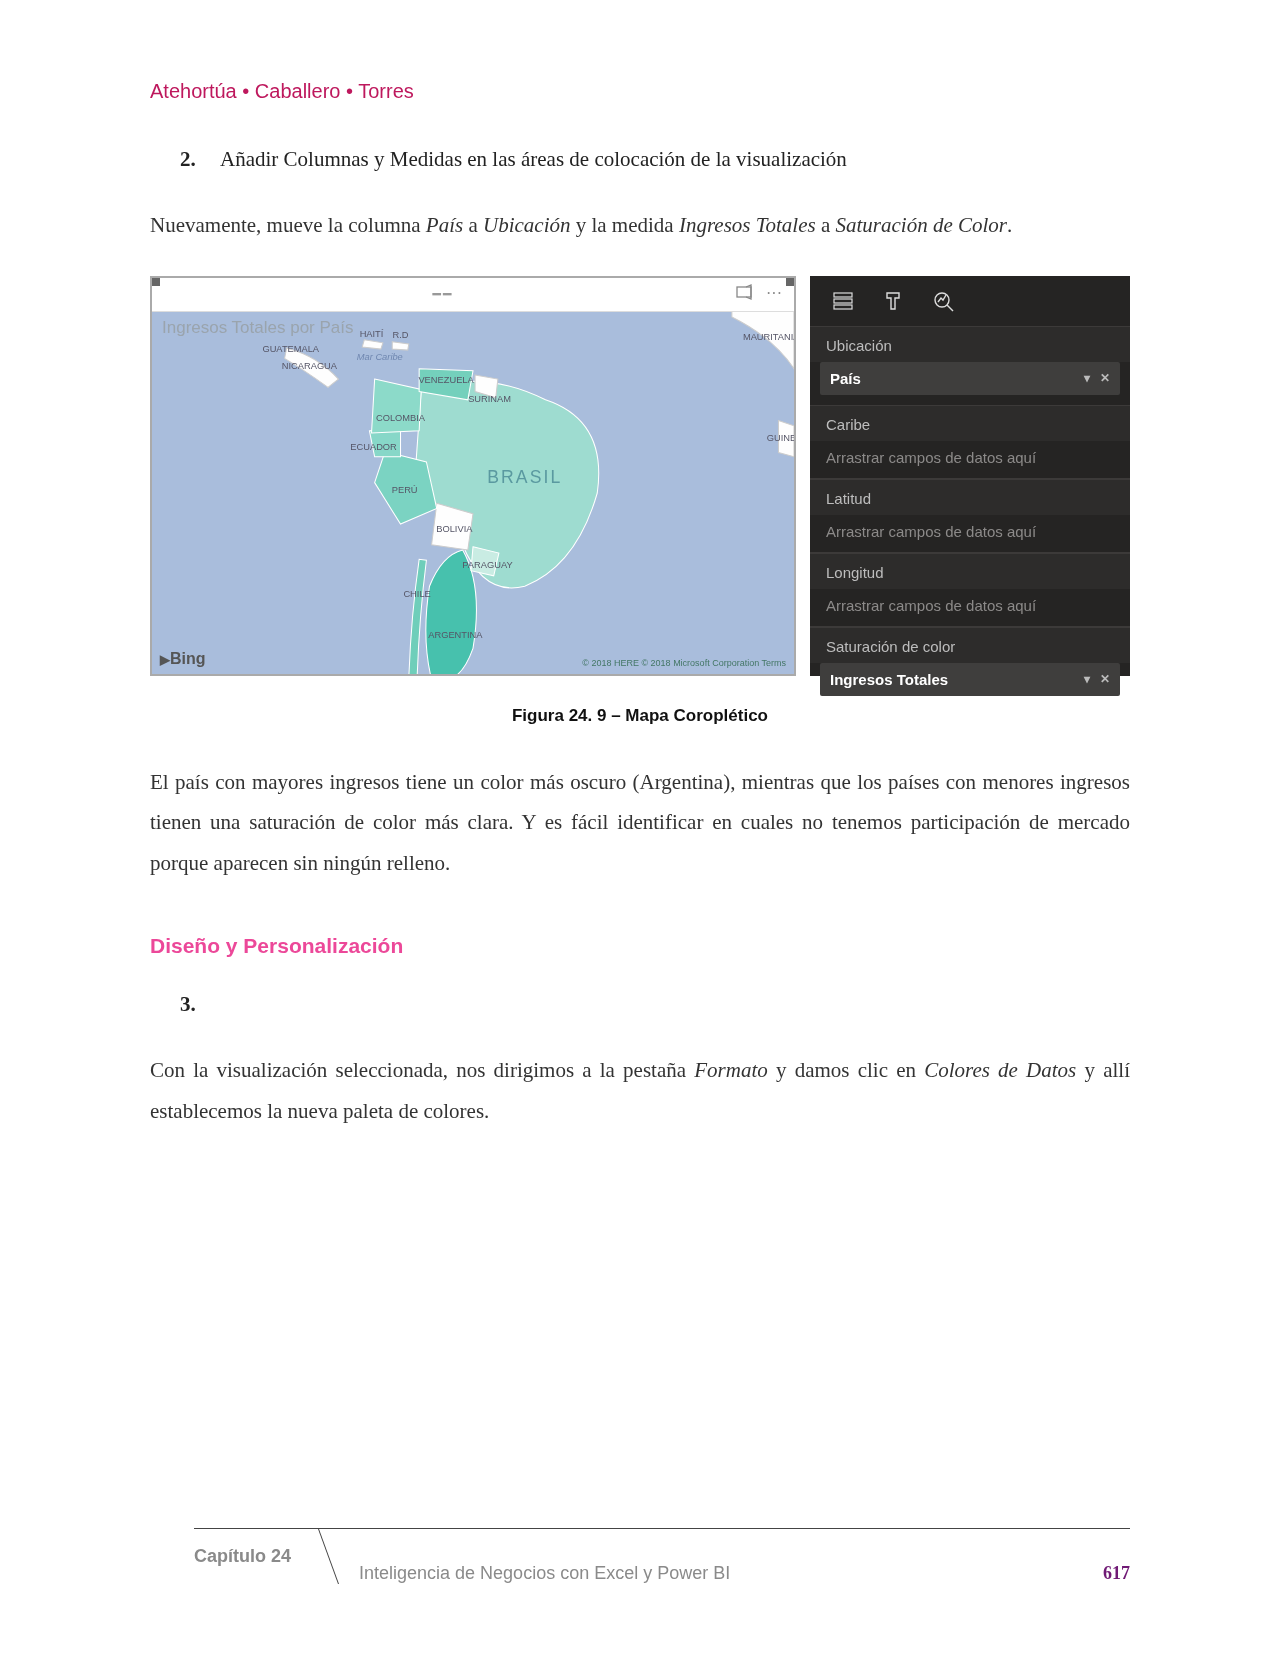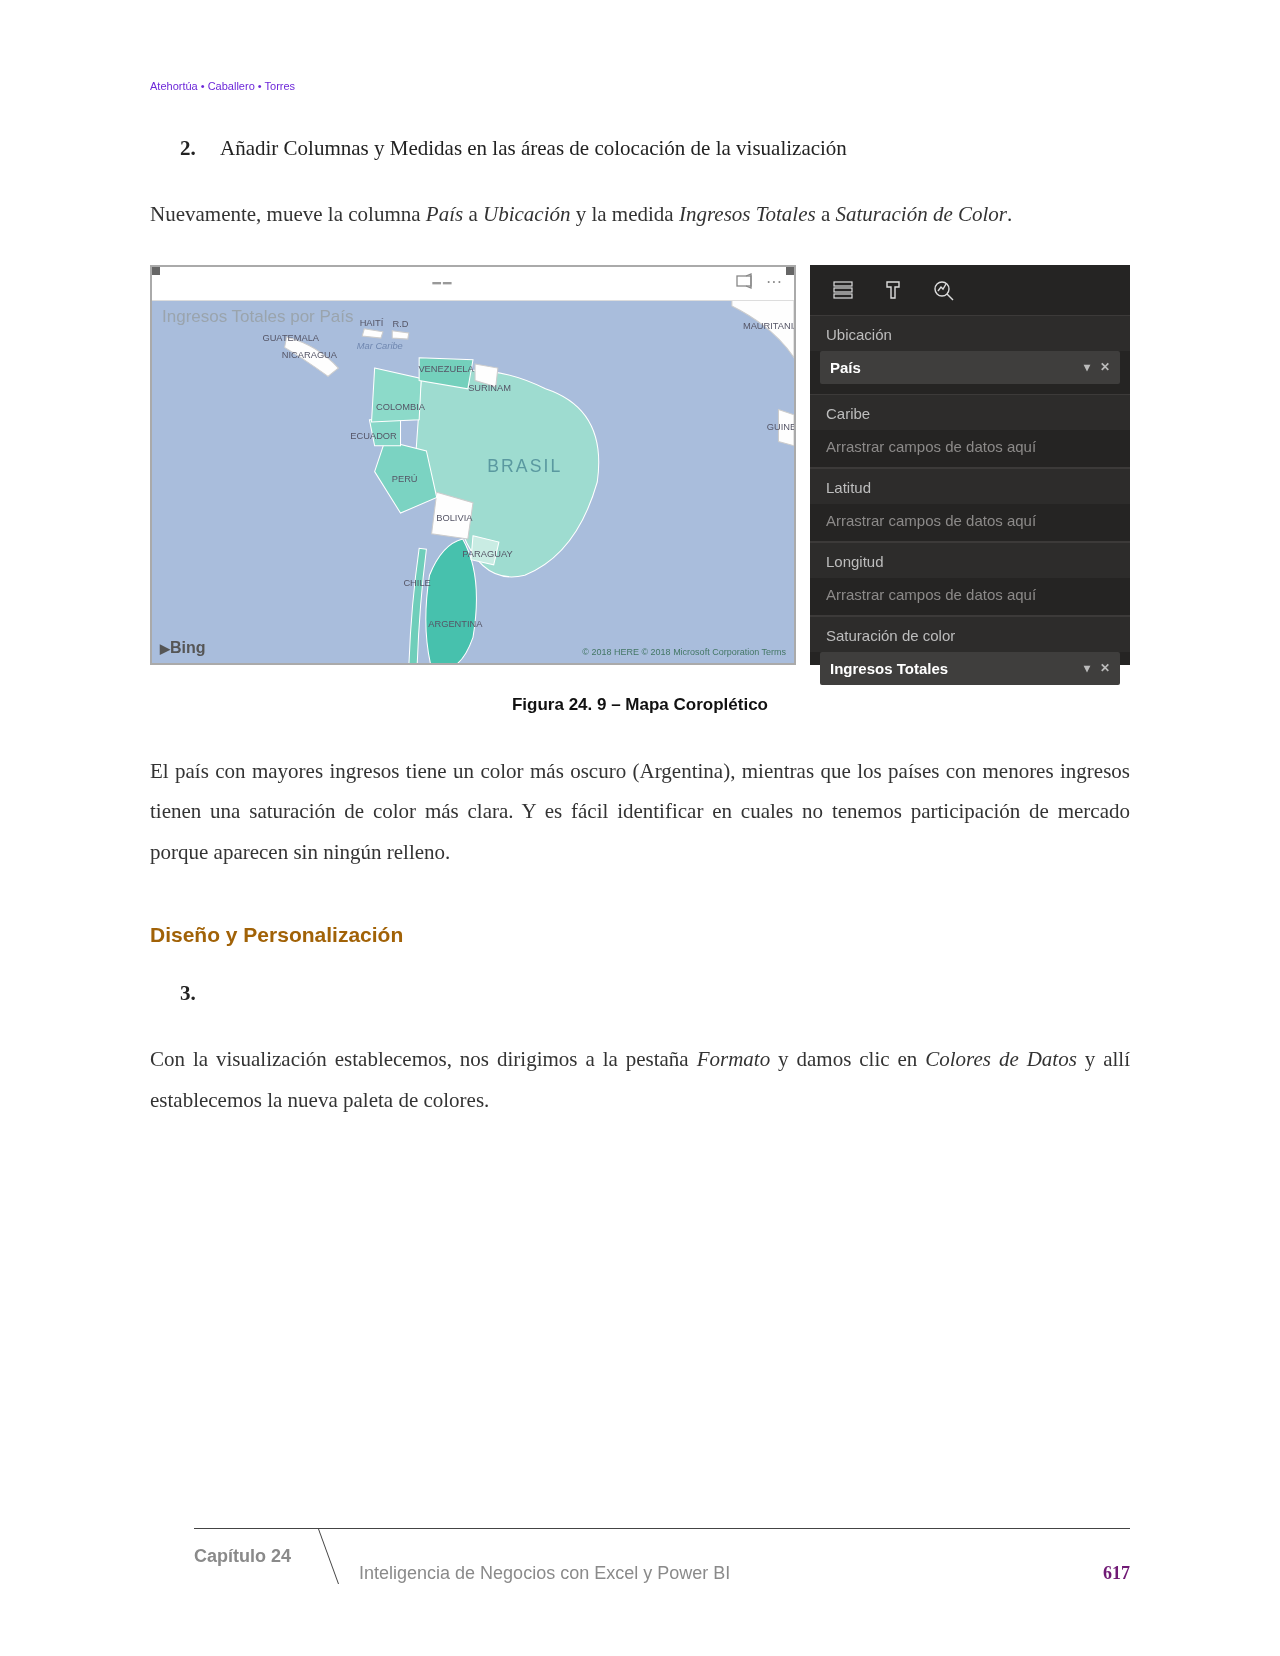--- a/index.html
+++ b/index.html
@@ -12,23 +12,23 @@
     height: 1656px;
     position: relative;
   }
   .page {
     padding: 80px 150px 0 150px;
     position: relative;
     height: 100%;
   }
   .header-authors {
     font-family: 'Segoe UI Semibold', 'Helvetica Neue', Arial, sans-serif;
-    font-size: 11px;
+    font-size: 20px;
     font-weight: 500;
-    color: #6d28d9;
+    color: #be185d;
     margin-bottom: 40px;
   }
   .ol-item {
     display: flex;
     margin: 0 0 28px 30px;
     font-size: 21px;
     line-height: 1.6;
   }
   .ol-num {
     font-weight: 700;
@@ -172,21 +172,21 @@
     font-weight:700;
     font-size:17px;
     margin: 14px 0 36px 0;
     color:#111;
   }
   .section-heading {
     font-family:'Segoe UI', Arial, sans-serif;
     font-weight:700;
     font-size:21px;
     margin: 50px 0 30px 0;
-    color:#a16207;
+    color:#ec4899;
   }
   
   .footer {
     position:absolute;
     left:150px; right:150px;
     bottom:72px;
     border-top:1.5px solid #444;
     display:flex;
     align-items:flex-end;
     height:56px;
@@ -382,21 +382,21 @@
 
   <p class="body-para">El país con mayores ingresos tiene un color más oscuro (Argentina), mientras que los países con menores ingresos tienen una saturación de color más clara. Y es fácil identificar en cuales no tenemos participación de mercado porque aparecen sin ningún relleno.</p>
 
   <div class="section-heading">Diseño y Personalización</div>
 
   <div class="ol-item">
     <div class="ol-num">3.</div>
   </div>
 
   <p class="body-para">
-    <span>Con la visualización establecemos, nos dirigimos a la pestaña </span>
+    <span>Con la visualización seleccionada, nos dirigimos a la pestaña </span>
     <span class="italic">Formato</span>
     <span> y damos clic en </span>
     <span class="italic">Colores de Datos</span>
     <span> y allí establecemos la nueva paleta de colores.</span>
   </p>
 
   <div class="footer">
     <div class="chapter">Capítulo 24</div>
     <div class="booktitle">Inteligencia de Negocios con Excel y Power BI</div>
     <div class="pagenum">617</div>

